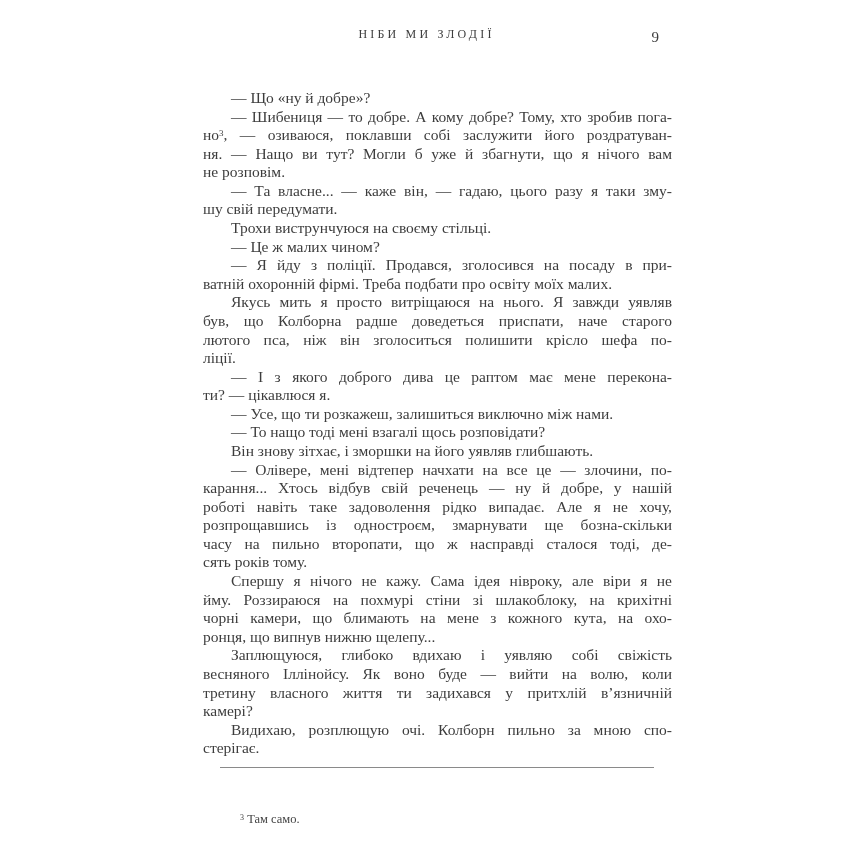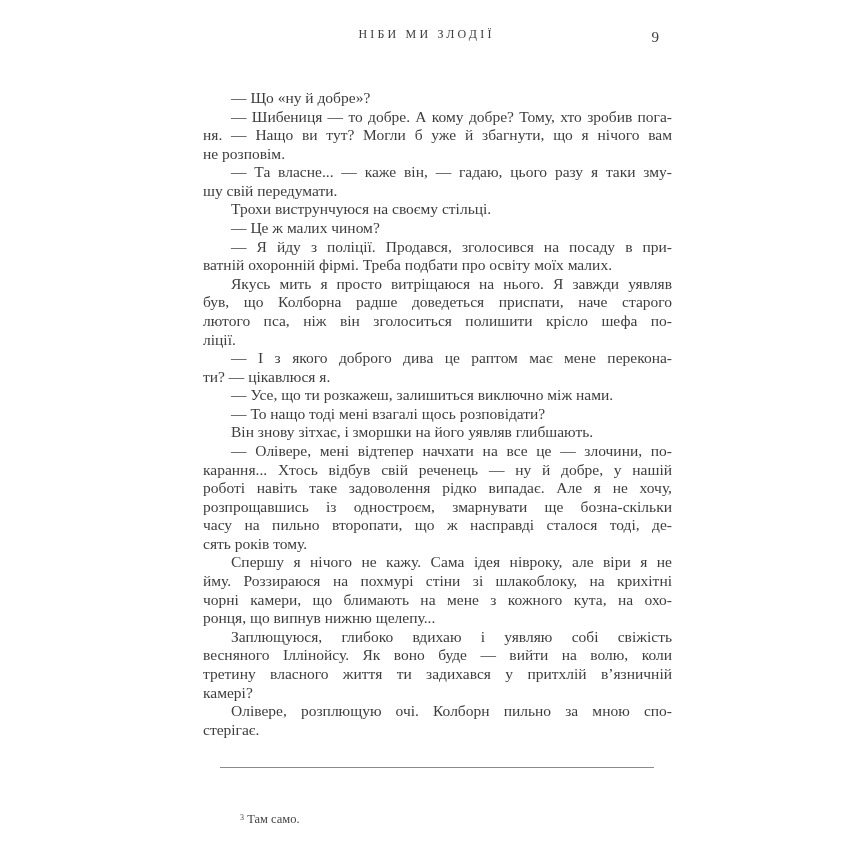--- a/index.html
+++ b/index.html
@@ -55,20 +55,21 @@
 <div class="page">
 
   <div class="running-head">
     <div class="book-title">НІБИ МИ ЗЛОДІЇ</div>
     <div class="page-number">9</div>
   </div>
 
   <div class="body-block">
       <div class="line first last"><span>— Що «ну й добре»?</span></div>
       <div class="line first"><span>— </span><span class="it">Шибениця — то добре. А кому добре? Тому, хто зробив пога-</span></div>
+      <div class="line"><span class="it">но</span><sup>3</sup><span>, — озиваюся, поклавши собі заслужити його роздратуван-</span></div>
       <div class="line"><span>ня. — Нащо ви тут? Могли б уже й збагнути, що я нічого вам</span></div>
       <div class="line last"><span>не розповім.</span></div>
       <div class="line first"><span>— Та власне... — каже він, — гадаю, цього разу я таки зму-</span></div>
       <div class="line last"><span>шу свій передумати.</span></div>
       <div class="line first last"><span>Трохи виструнчуюся на своєму стільці.</span></div>
       <div class="line first last"><span>— Це ж малих чином?</span></div>
       <div class="line first"><span>— Я йду з поліції. Продався, зголосився на посаду в при-</span></div>
       <div class="line last"><span>ватній охоронній фірмі. Треба подбати про освіту моїх малих.</span></div>
       <div class="line first"><span>Якусь мить я просто витріщаюся на нього. Я завжди уявляв</span></div>
       <div class="line"><span>був, що Колборна радше доведеться приспати, наче старого</span></div>
@@ -86,21 +87,21 @@
       <div class="line"><span>часу на пильно второпати, що ж насправді сталося тоді, де-</span></div>
       <div class="line last"><span>сять років тому.</span></div>
       <div class="line first"><span>Спершу я нічого не кажу. Сама ідея нівроку, але віри я не</span></div>
       <div class="line"><span>йму. Роззираюся на похмурі стіни зі шлакоблоку, на крихітні</span></div>
       <div class="line"><span>чорні камери, що блимають на мене з кожного кута, на охо-</span></div>
       <div class="line last"><span>ронця, що випнув нижню щелепу...</span></div>
       <div class="line first"><span>Заплющуюся, глибоко вдихаю і уявляю собі свіжість</span></div>
       <div class="line"><span>весняного Іллінойсу. Як воно буде — вийти на волю, коли</span></div>
       <div class="line"><span>третину власного життя ти задихався у притхлій в’язничній</span></div>
       <div class="line last"><span>камері?</span></div>
-      <div class="line first"><span>Олівере, розплющую очі. Колборн пильно за мною спо-</span></div>
+      <div class="line first"><span>Видихаю, розплющую очі. Колборн пильно за мною спо-</span></div>
       <div class="line last"><span>стерігає.</span></div>
     </div>
 
   <div class="fn-rule"></div>
 
   <div class="footnote"><sup>3</sup><span> Там само.</span></div>
 
 </div>
 
 </body></html>

